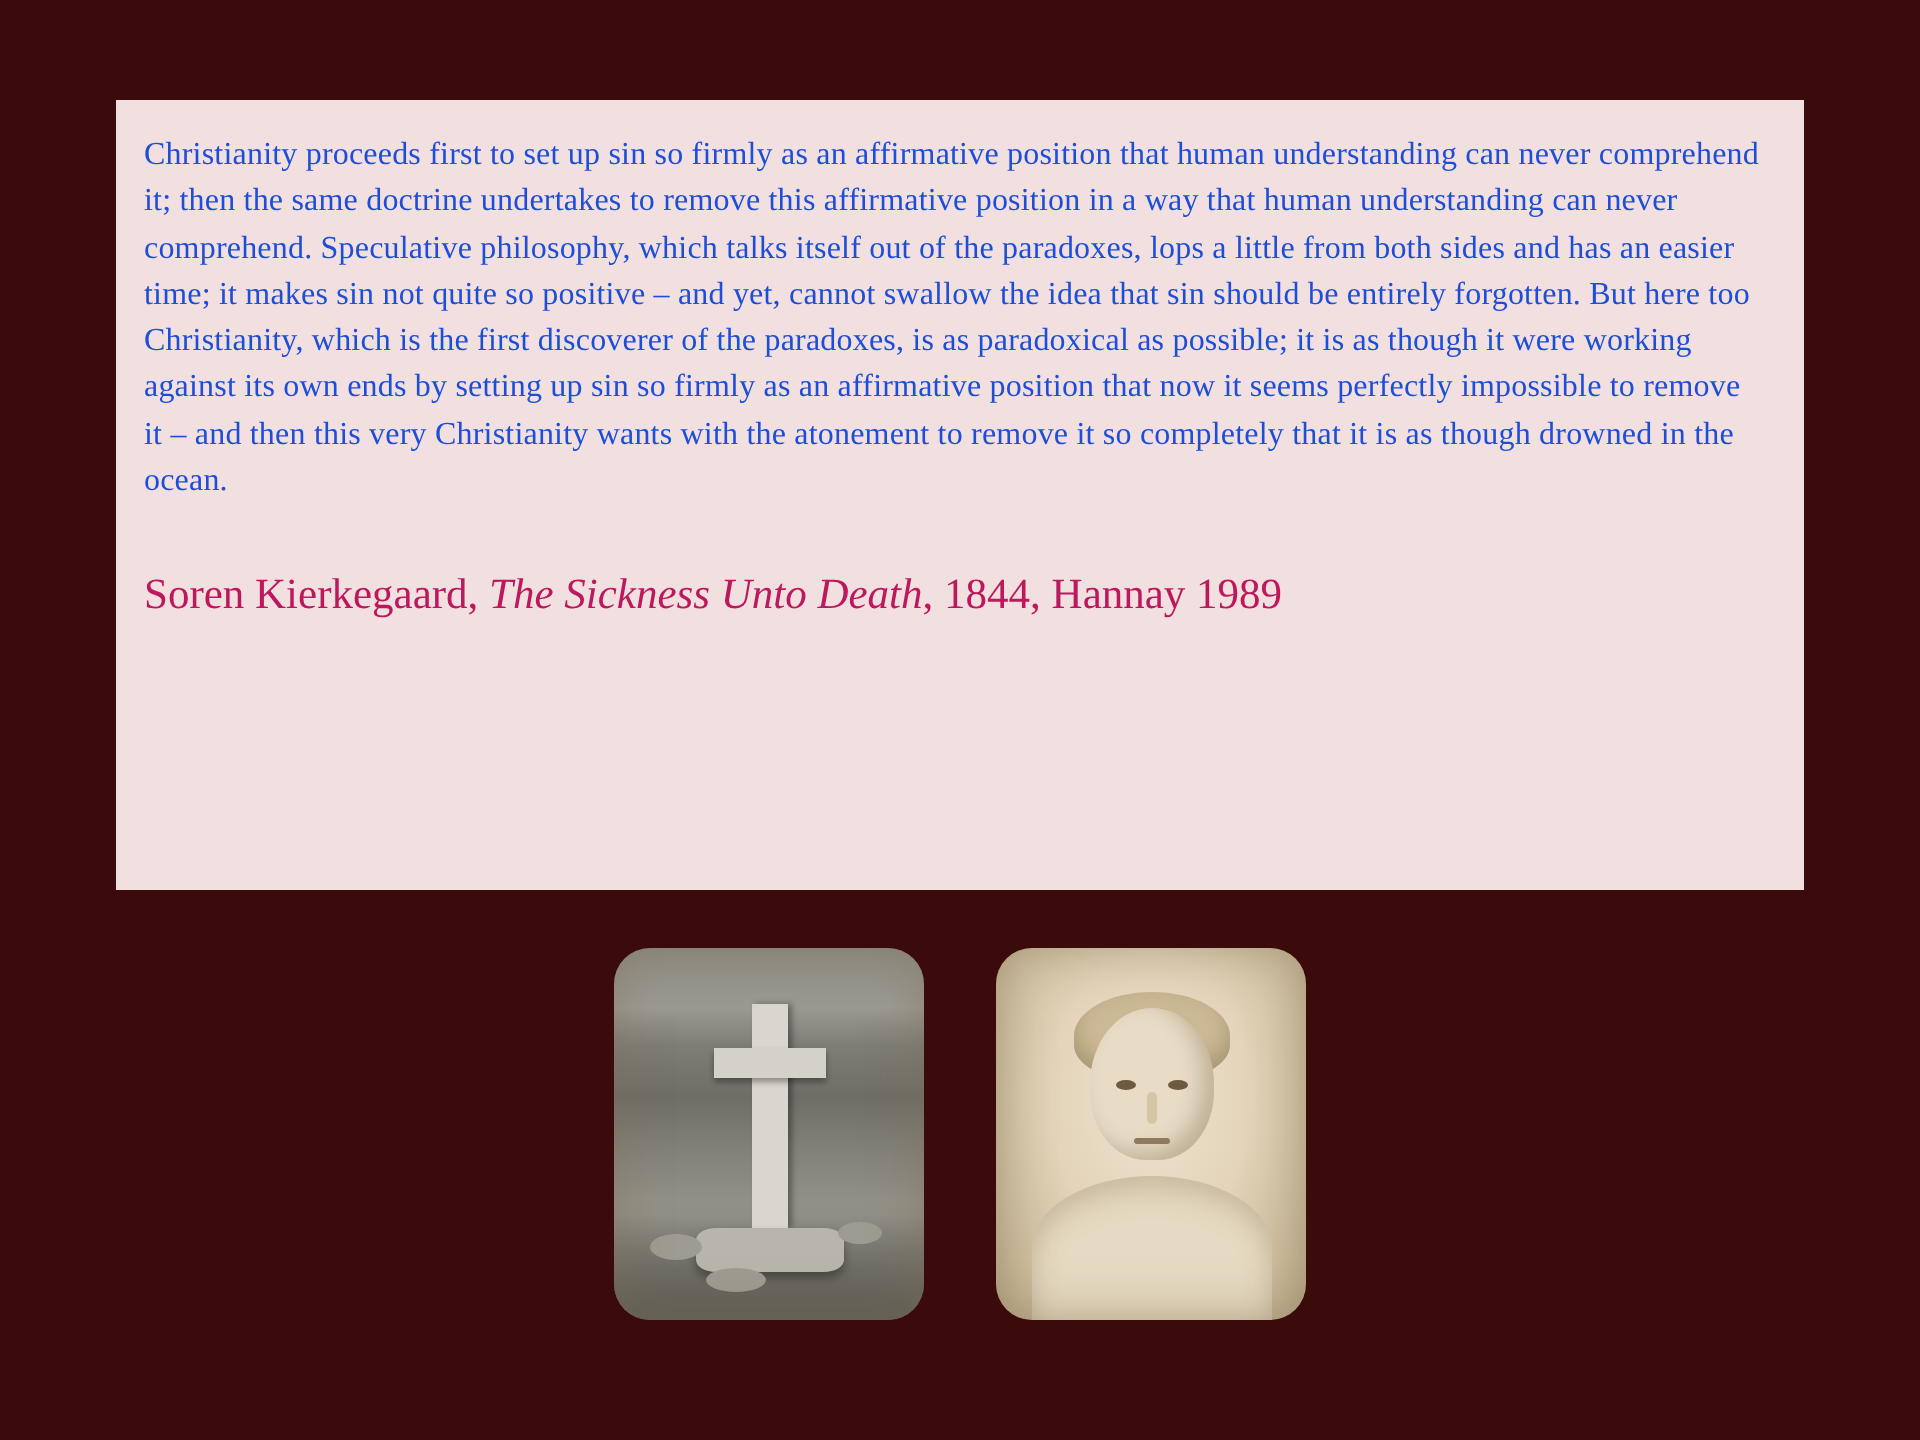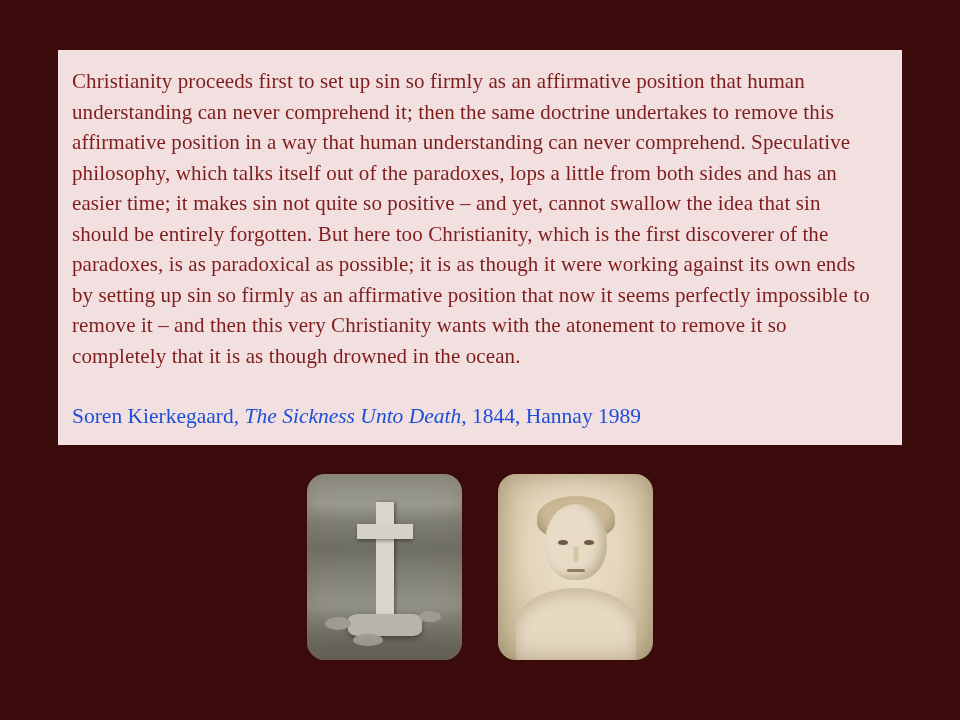--- a/index.html
+++ b/index.html
@@ -24,33 +24,33 @@
     left: 58px;
     top: 50px;
     width: 844px;
     height: 395px;
     background: #f2dfe0;
     box-sizing: border-box;
     padding: 16px 22px 10px 14px;
   }
   .quote-body {
     font-family: "Liberation Serif", serif;
-    font-size: 21px;
+    font-size: 16px;
     line-height: 1.455;
-    color: #7f1d1d;
+    color: #1d4ed8;
     text-align: left;
     margin: 0;
     letter-spacing: 0.1px;
   }
   .attribution {
     margin-top: 30px;
     font-family: "Liberation Serif", serif;
     font-size: 21.5px;
     line-height: 1.4;
-    color: #1d4ed8;
+    color: #be185d;
   }
   .attribution .title-italic {
     font-style: italic;
   }
   .images-row {
     position: absolute;
     left: 0;
     top: 474px;
     width: 960px;
     height: 200px;

